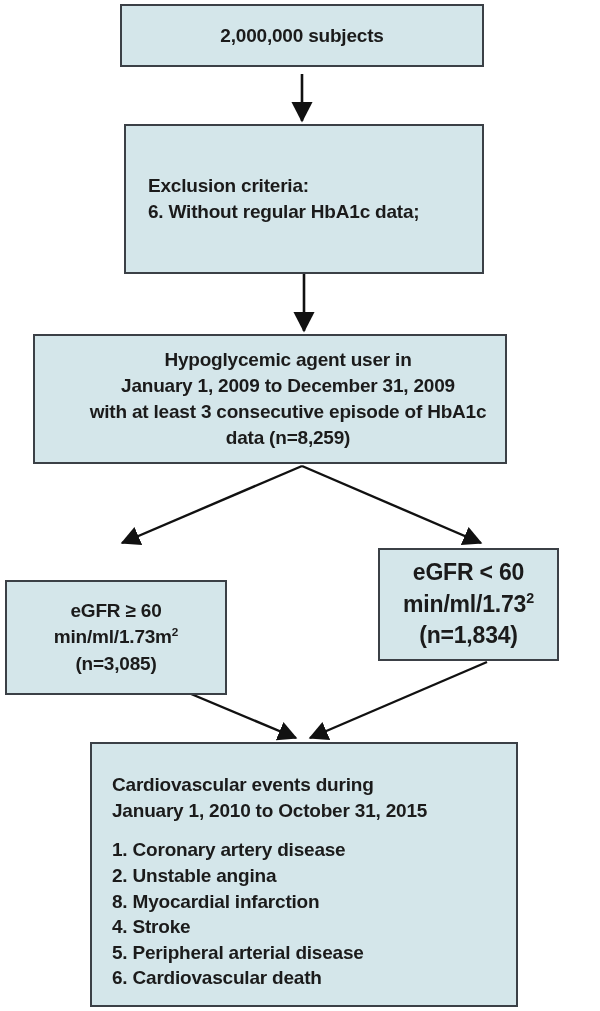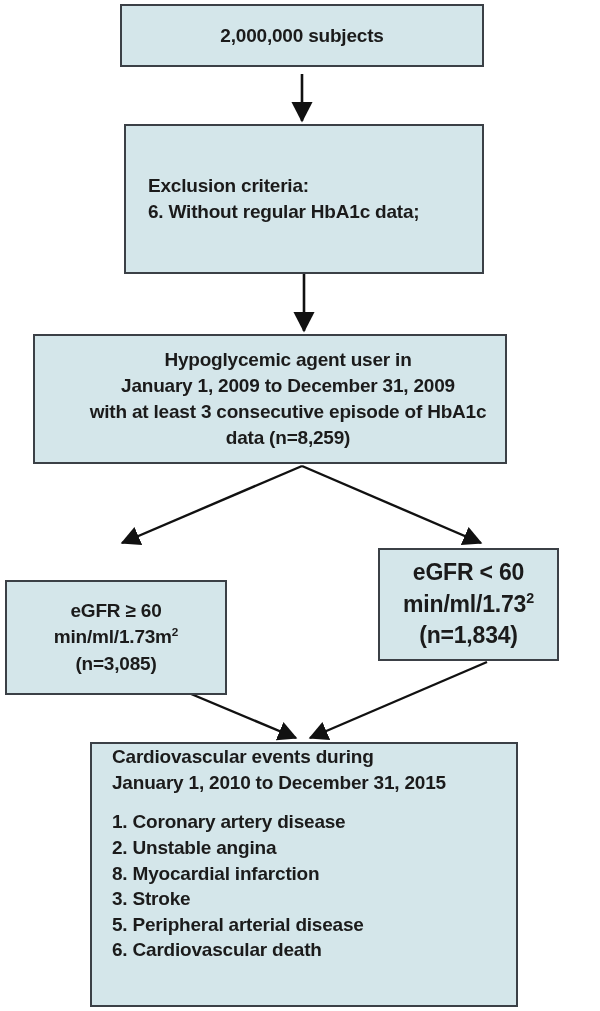--- a/index.html
+++ b/index.html
@@ -67,21 +67,21 @@
     font-size: 23px;
     line-height: 1.38;
   }
   
   #box-outcomes {
     left: 90px; top: 742px; width: 428px; height: 265px;
     font-size: 19px;
     padding-left: 20px;
     line-height: 1.35;
     justify-content: flex-start;
-    padding-top: 0;
+    padding-top: 28px;
   }
   #box-outcomes .gap { height: 14px; }
 
   sup { font-size: 0.62em; vertical-align: super; line-height: 0; }
 
   svg.connectors {
     position: absolute;
     left: 0; top: 0;
     width: 600px; height: 1011px;
     pointer-events: none;
@@ -135,23 +135,23 @@
   </div>
 
   <div class="node center-text" id="box-egfr-low">
     <div class="line">eGFR &lt; 60</div>
     <div class="line"><span>min/ml/1.73</span><sup>2</sup></div>
     <div class="line">(n=1,834)</div>
   </div>
 
   <div class="node left-text" id="box-outcomes">
     <div class="line">Cardiovascular events during</div>
-    <div class="line">January 1, 2010 to December 31, 2015</div>
+    <div class="line">January 1, 2010 to October 31, 2015</div>
     <div class="gap"></div>
     <div class="line">1. Coronary artery disease</div>
     <div class="line">2. Unstable angina</div>
     <div class="line">8. Myocardial infarction</div>
-    <div class="line">3. Stroke</div>
+    <div class="line">4. Stroke</div>
     <div class="line">5. Peripheral arterial disease</div>
     <div class="line">6. Cardiovascular death</div>
   </div>
 
 </div>
 
 </body></html>

